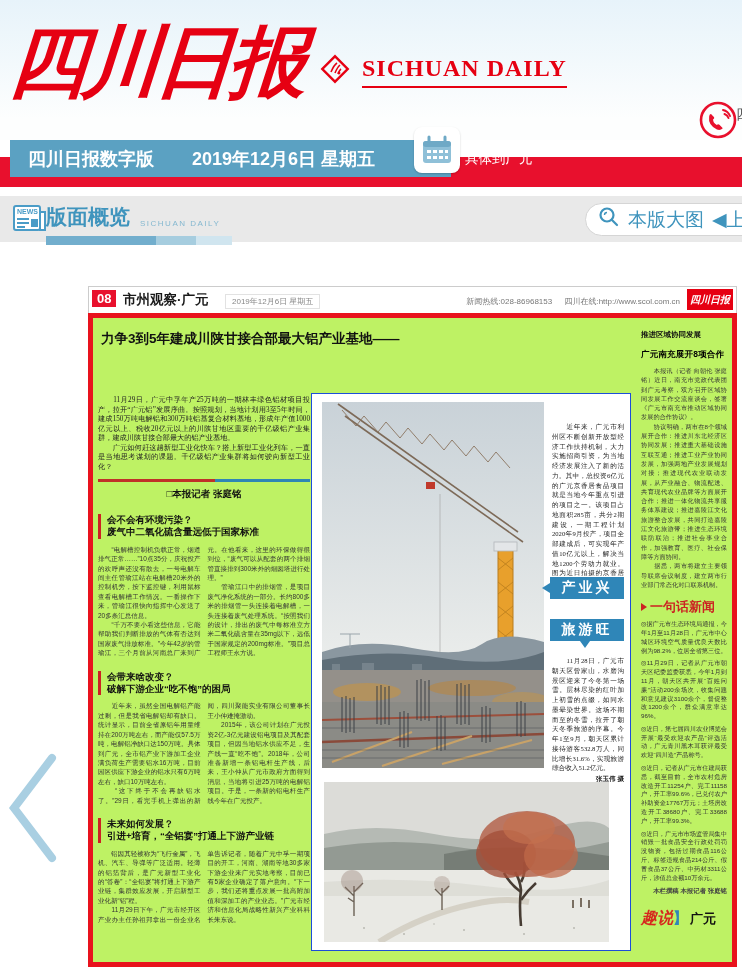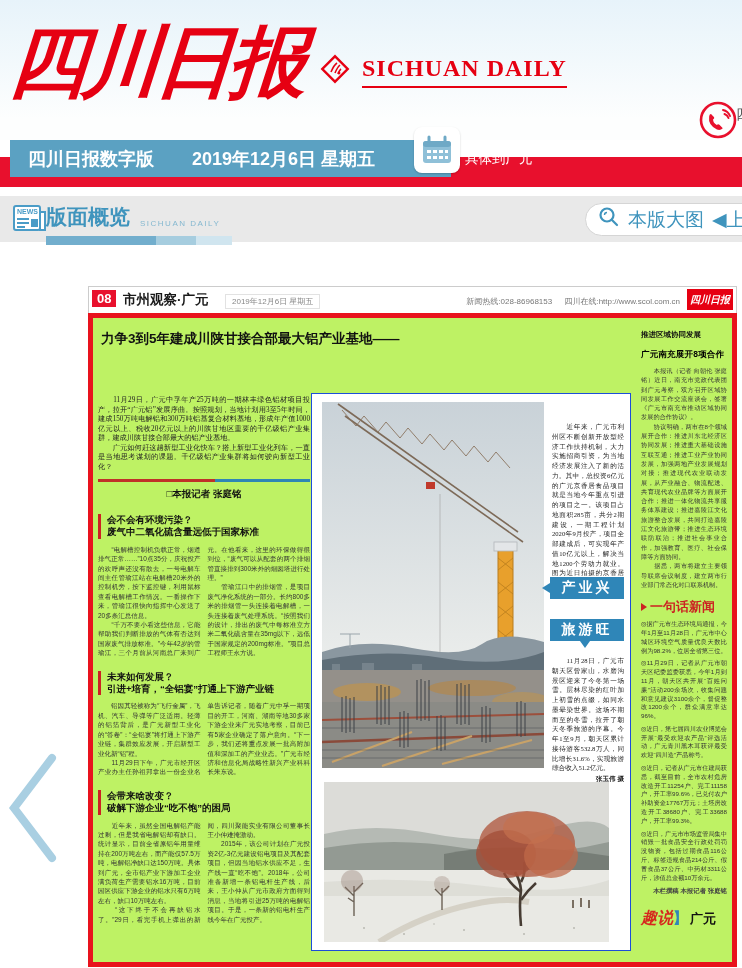--- a/index.html
+++ b/index.html
@@ -213,35 +213,35 @@
         <div class="q">会不会有环境污染？</div>
         <div class="a">废气中二氧化硫含量远低于国家标准</div>
       </div>
       <div class="qa-body">　　“电解槽控制机负载正常，烟道排气正常……”10点35分，庆祝投产的欢呼声还没有散去，一号电解车间主任管瑜江站在电解槽20米外的控制机旁，按下监控键，利用鼠标查看电解槽工作情况。一番操作下来，管瑜江很快向指挥中心发送了20多条汇总信息。
 　　“千万不要小看这些信息，它能帮助我们判断排放的气体有否达到国家废气排放标准。”今年42岁的管瑜江，三个月前从河南总厂来到广元。在他看来，这里的环保做得很到位，“废气可以从配套的两个排烟管直接排到300米外的烟囱塔进行处理。”
 　　管瑜江口中的排烟管，是项目废气净化系统的一部分。长约800多米的排烟管一头连接着电解槽，一头连接着废气处理系统。“按照我们的设计，排出的废气中每标准立方米二氧化硫含量在35mg以下，远低于国家规定的200mg标准。”项目总工程师王永方说。</div>
     </div>
 
     <div class="qa">
       <div class="qa-head">
-        <div class="q">未来如何发展？</div>
-        <div class="a">引进+培育，“全铝宴”打通上下游产业链</div>
-      </div>
-      <div class="qa-body">　　铝因其轻被称为“飞行金属”，飞机、汽车、导弹等广泛适用。轻薄的铝箔背后，是广元新型工业化的“答卷”：“全铝宴”将打通上下游产业链，集群效应发展，开启新型工业化新“铝”程。
-　　11月29日下午，广元市经开区产业办主任孙祖邦拿出一份企业名单告诉记者，随着广元中孚一期项目的开工，河南、湖南等地30多家下游企业来广元实地考察，目前已有5家企业确定了落户意向。“下一步，我们还将重点发展一批高附加值和深加工的产业业态。”广元市经济和信息化局战略性新兴产业科科长朱东说。</div>
-    </div>
-
-    <div class="qa">
-      <div class="qa-head">
         <div class="q">会带来啥改变？</div>
         <div class="a">破解下游企业“吃不饱”的困局</div>
       </div>
       <div class="qa-body">　　近年来，虽然全国电解铝产能过剩，但是我省电解铝却有缺口。统计显示，目前全省原铝年用量维持在200万吨左右，而产能仅57.5万吨，电解铝净缺口达150万吨。具体到广元，全市铝产业下游加工企业满负荷生产需要铝水16万吨，目前园区供应下游企业的铝水只有6万吨左右，缺口10万吨左右。
 　　“这下终于不会再缺铝水了。”29日，看完手机上弹出的新闻，四川聚能实业有限公司董事长王小仲难掩激动。
 　　2015年，该公司计划在广元投资2亿-3亿元建设铝电项目及其配套项目，但因当地铝水供应不足，生产线一直“吃不饱”。2018年，公司准备新增一条铝电杆生产线，后来，王小仲从广元市政府方面得到消息，当地将引进25万吨的电解铝项目。于是，一条新的铝电杆生产线今年在广元投产。</div>
+    </div>
+
+    <div class="qa">
+      <div class="qa-head">
+        <div class="q">未来如何发展？</div>
+        <div class="a">引进+培育，“全铝宴”打通上下游产业链</div>
+      </div>
+      <div class="qa-body">　　铝因其轻被称为“飞行金属”，飞机、汽车、导弹等广泛适用。轻薄的铝箔背后，是广元新型工业化的“答卷”：“全铝宴”将打通上下游产业链，集群效应发展，开启新型工业化新“铝”程。
+　　11月29日下午，广元市经开区产业办主任孙祖邦拿出一份企业名单告诉记者，随着广元中孚一期项目的开工，河南、湖南等地30多家下游企业来广元实地考察，目前已有5家企业确定了落户意向。“下一步，我们还将重点发展一批高附加值和深加工的产业业态。”广元市经济和信息化局战略性新兴产业科科长朱东说。</div>
     </div>
   </div>
 
   <div class="centerbox">
     <div class="photo1">
       <svg width="222" height="366" viewBox="0 0 222 366">
         <defs>
           <linearGradient id="sky1" x1="0" y1="0" x2="0" y2="1">
             <stop offset="0" stop-color="#c9d2d8"></stop>
               <stop offset="1" stop-color="#eceeec"></stop>

